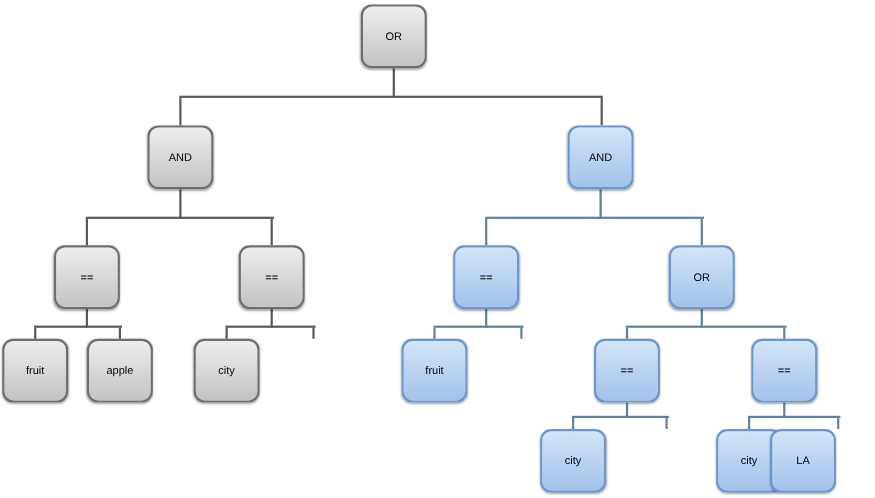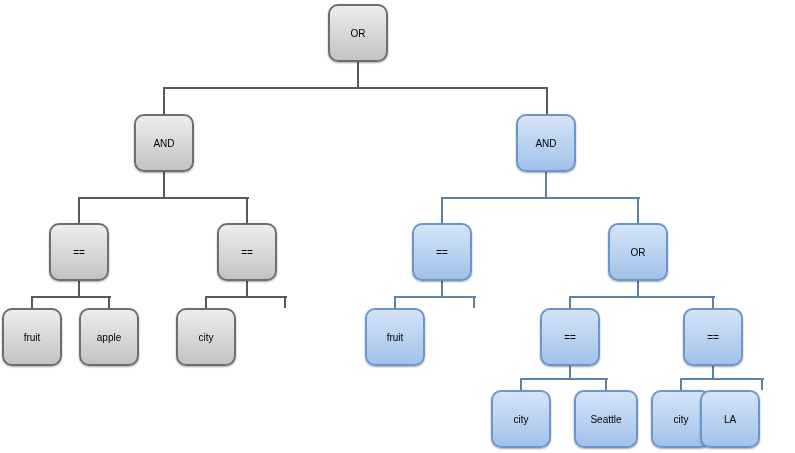--- a/index.html
+++ b/index.html
@@ -111,17 +111,16 @@
   <div class="node gray" style="left:79px;  top:308px;">apple</div>
   <div class="node gray" style="left:176px; top:308px;">city</div>
 
   <div class="node blue" style="left:516px; top:114px;">AND</div>
   <div class="node blue" style="left:412px; top:223px;">==</div>
   <div class="node blue" style="left:608px; top:223px;">OR</div>
   <div class="node blue" style="left:365px; top:308px;">fruit</div>
   <div class="node blue" style="left:540px; top:308px;">==</div>
   <div class="node blue" style="left:683px; top:308px;">==</div>
   <div class="node blue" style="left:491px; top:390px;">city</div>
-  <div class="node blue" style="left:574px; top:390px; width:64px;">Seattle</div>
   <div class="node blue" style="left:651px; top:390px;">city</div>
   <div class="node blue" style="left:700px; top:390px;">LA</div>
 
 </div>
 
 </body></html>

